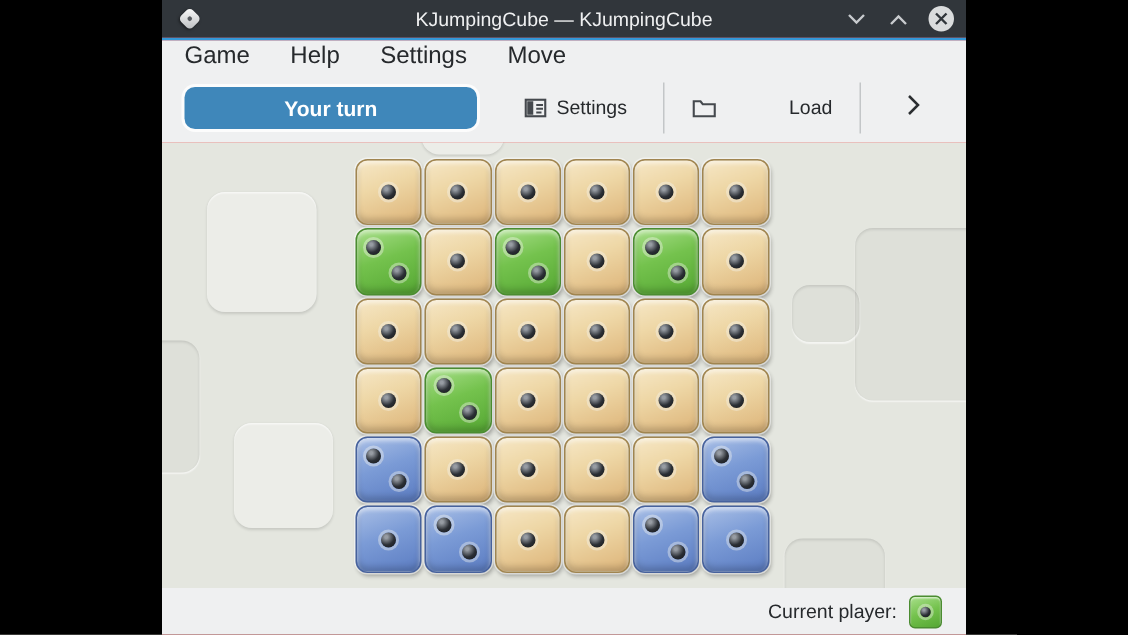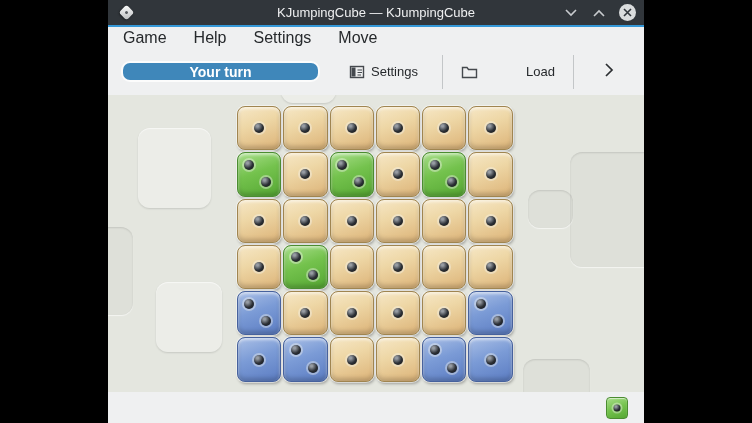--- a/index.html
+++ b/index.html
@@ -28,21 +28,21 @@
   .closebtn { width:17px; height:17px; border-radius:50%; background:#dadcdd;
               display:flex; align-items:center; justify-content:center; }
 
   
   .menubar { height:21px; background:#eff0f1; display:flex; align-items:center;
              padding-left:15px; gap:27px; }
   .menu-item { font-size:16px; color:#26292c; }
 
   
   .toolbar { height:47px; background:#eff0f1; display:flex; align-items:center; }
-  .turn-btn { margin-left:15px; width:195px; height:17px; background:#3f87ba;
+  .turn-btn { margin-left:15px; width:195px; height:28px; background:#3f87ba;
               border:none; border-radius:7px; color:#fff; font-weight:bold;
               font-size:14px; box-shadow:0 0 0 2px rgba(252,252,252,.95);
               font-family:"Liberation Sans", sans-serif; }
   .tb-btn { display:flex; align-items:center; gap:6px; font-size:13px;
             color:#26292c; background:none; border:none; padding:4px 6px;
             font-family:"Liberation Sans", sans-serif; }
   .tb-btn svg { display:block; }
   .tb-sep { width:1px; height:34px; background:#c3c6c8; }
   .tb-settings { margin-left:25px; }
   .tb-sep1 { margin-left:18px; }
@@ -282,18 +282,19 @@
           <span class="pip" style="left: 27%; top: 27%;"></span>
           <span class="pip" style="left: 67%; top: 69%;"></span>
         </div>
         <div class="cube blue">
           <span class="pip" style="left: 50%; top: 50%;"></span>
         </div>
       </div>
   </div>
 
   <div class="statusbar">
+    <span class="status-label">Current player:</span>
     <span class="player-chip">
         <span class="pip" style="left:50%; top:50%; width:7px; height:7px;"></span>
       </span>
   </div>
 
 </div>
 
 </body></html>

